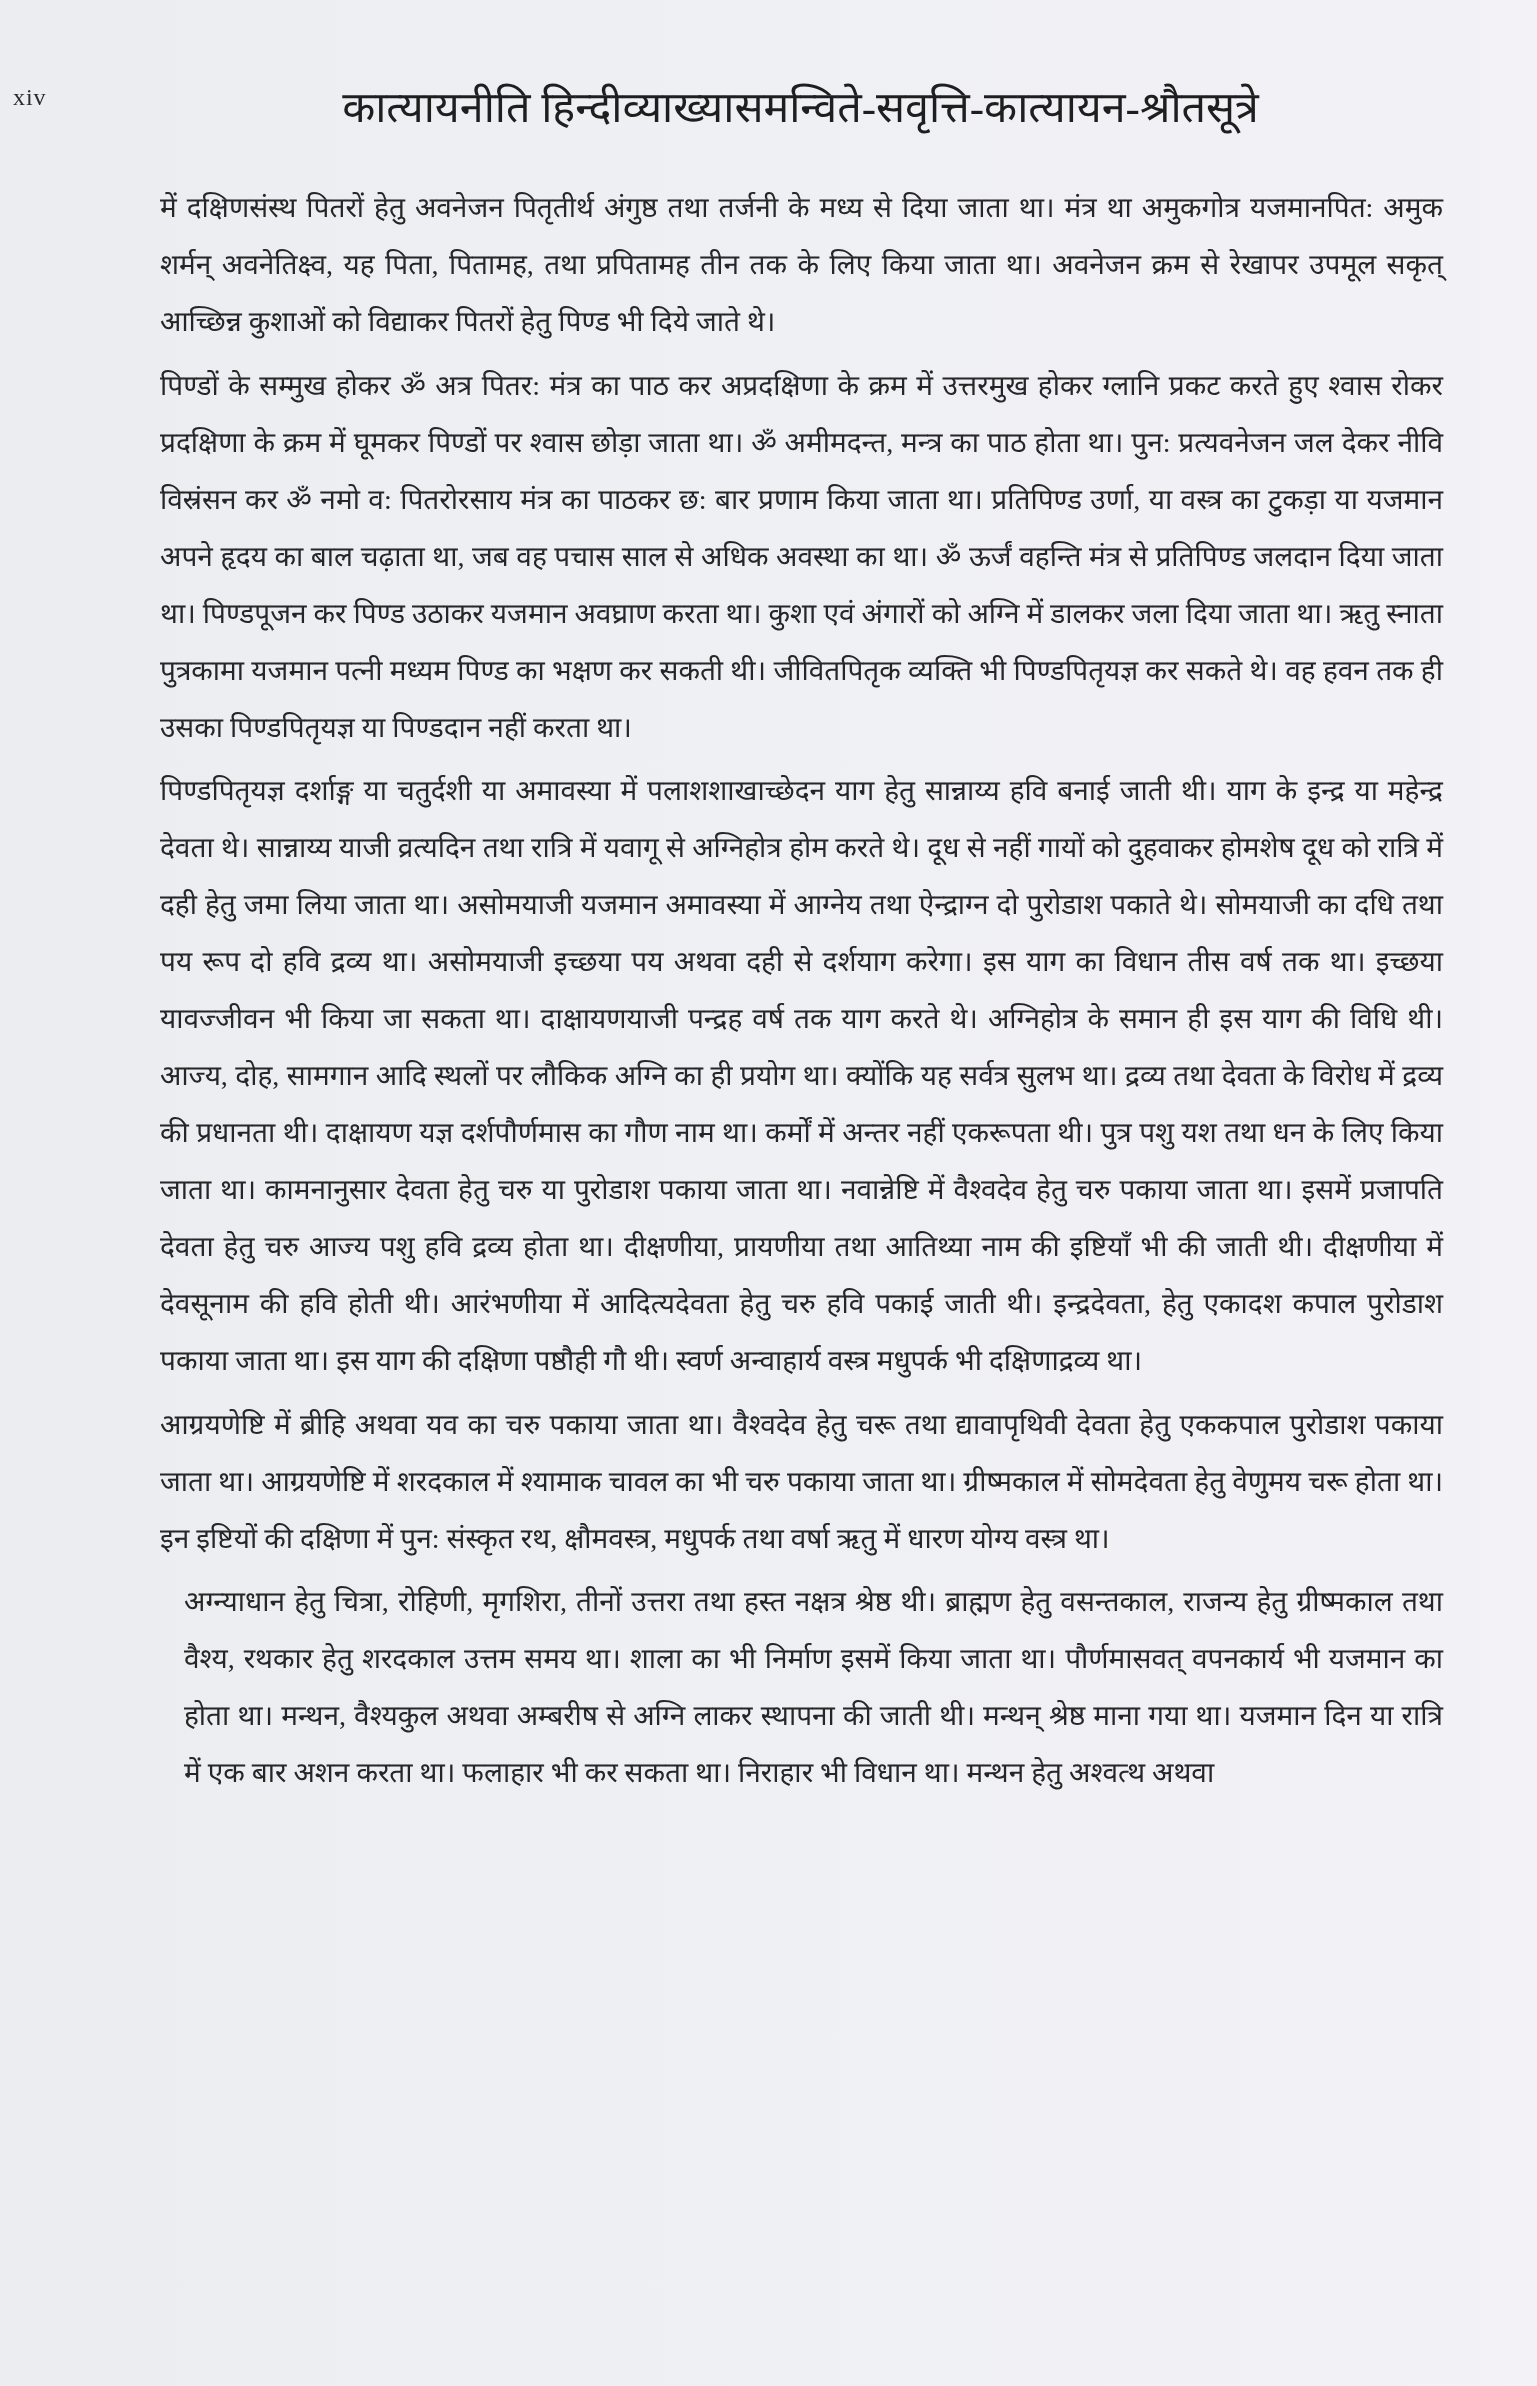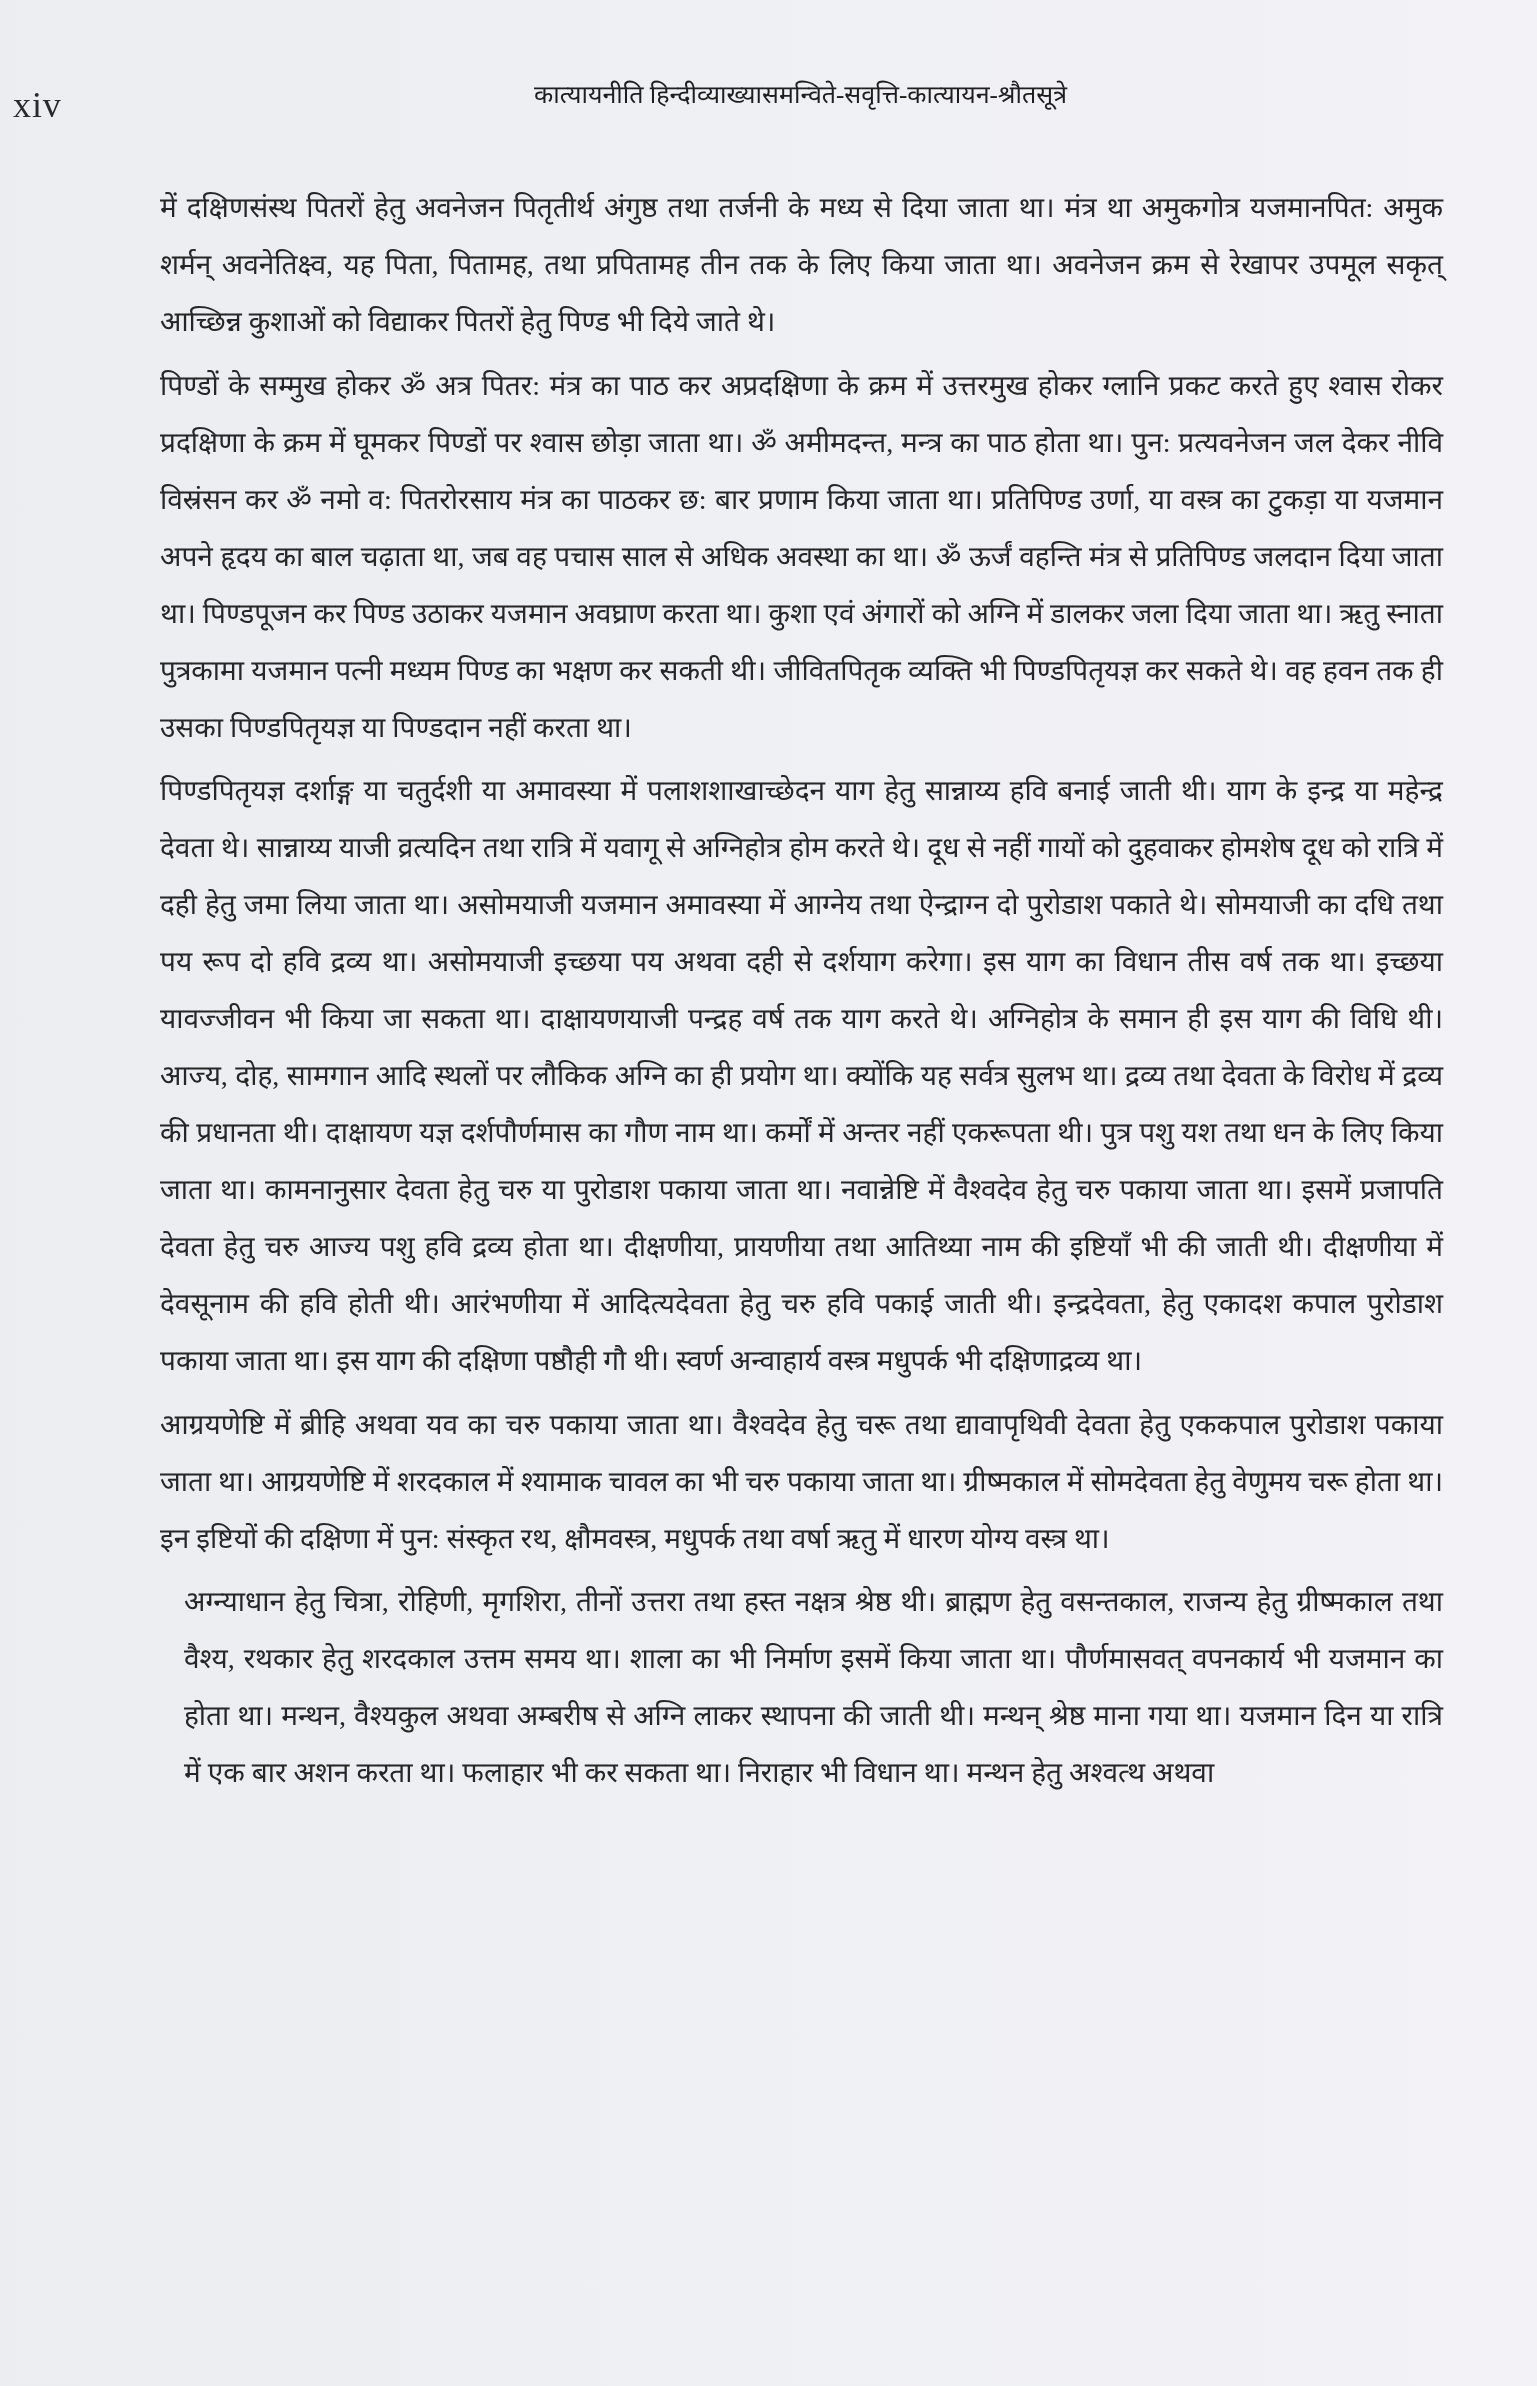--- a/index.html
+++ b/index.html
@@ -14,31 +14,31 @@
     margin: 0 auto;
     background: linear-gradient(90deg, #ecedf1 0%, #eff0f4 50%, #f3f2f6 100%);
     overflow: hidden;
     font-family: "Liberation Serif", "DejaVu Serif", serif;
     color: #232323;
   }
   .page-number {
     position: absolute;
     left: 13px;
     top: 84px;
-    font-size: 36px;
+    font-size: 24px;
     letter-spacing: 0.9px;
     color: #2a2a2a;
   }
   .page-header {
     position: absolute;
     left: 158px;
     top: 76px;
     width: 1285px;
     text-align: center;
-    font-size: 25px;
+    font-size: 43px;
     font-weight: 500;
     color: #1e1e1e;
     white-space: nowrap;
   }
   .body-text {
     position: absolute;
     left: 160px;
     top: 179px;
     width: 1283px;
   }

